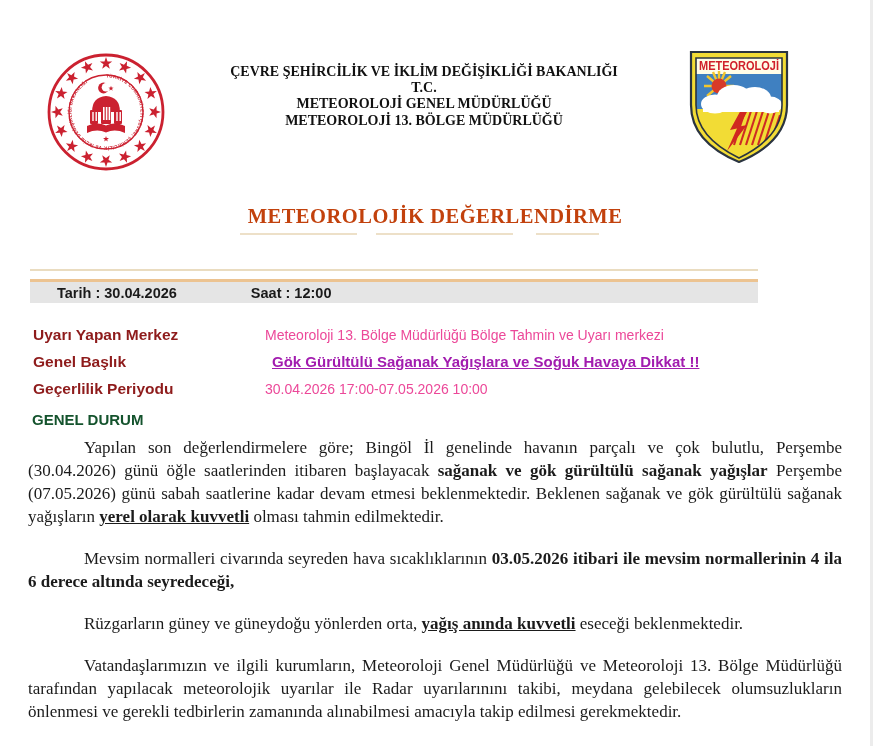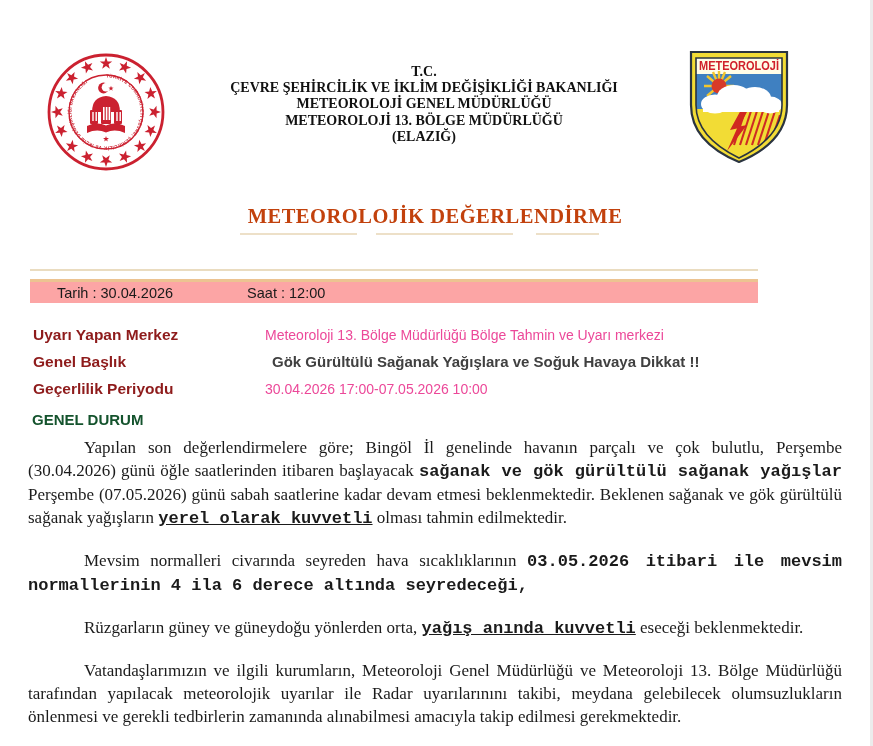--- a/index.html
+++ b/index.html
@@ -18,39 +18,39 @@
   .doc-title { margin-top:33px; text-align:center; font-family:"Liberation Serif", serif;
     font-weight:bold; font-size:20.5px; line-height:26px; letter-spacing:0.5px; color:#c2410c; }
   .title-rule { position:absolute; top:233px; height:2px; background:#EDE0C8; }
   .tr1 { left:240px; width:117px; }
   .tr2 { left:376px; width:137px; }
   .tr3 { left:536px; width:63px; }
 
   
   .info { margin-left:30px; width:728px; }
   .faint-rule { margin-top:40px; height:2px; background:#EADCC0; }
-  .date-bar { margin-top:8px; height:24px; background:#fca5a5; border-top:3px solid #ECC391;
+  .date-bar { margin-top:8px; height:24px; background:#e5e5e5; border-top:3px solid #ECC391;
     display:flex; align-items:center; font-family:"Liberation Sans", sans-serif;
-    font-weight:normal; font-size:14.5px; color:#1a1a1a; }
+    font-weight:bold; font-size:14.5px; color:#1a1a1a; }
   .date-bar .tarih { margin-left:27px; }
   .date-bar .saat { margin-left:74px; }
   .fields { margin-top:23px; }
   .field-row { display:flex; align-items:center; line-height:18px; margin-bottom:9px; }
   .field-label { width:235px; padding-left:3px; font-family:"Liberation Sans", sans-serif;
     font-weight:bold; font-size:15.5px; color:#8E1B1B; }
   .field-value { font-family:"Liberation Sans", sans-serif; font-size:14px; color:#ec4899; }
-  .field-value.alert { color:#404040; font-weight:bold; font-size:15px; padding-left:7px; }
+  .field-value.alert { color:#a21caf; font-weight:bold; font-size:15px; padding-left:7px;text-decoration:underline; }
 
   
   .genel-heading { margin:13px 0 0 32px; font-family:"Liberation Sans", sans-serif;
     font-weight:bold; font-size:15px; line-height:17px; color:#14532d; }
   .body-text { margin:8px 28px 0 28px; }
   .body-text p { font-family:"Liberation Serif", serif; font-size:17px; line-height:23px;
     text-align:justify; text-indent:56px; color:#1b1b1b; margin:0 0 19px 0; }
-  .b { font-weight:bold;font-family:Liberation Mono, monospace; }
+  .b { font-weight:bold; }
   .u { text-decoration:underline; }
 </style>
 </head>
 <body>
 
 <div class="page">
 
   <div class="header">
 
     <div class="emblem-wrap">
@@ -101,25 +101,24 @@
             <rect x="70.3" y="60" width="1.4" height="9" fill="#fff"></rect>
             <rect x="73.5" y="60" width="1.4" height="9" fill="#fff"></rect>
           </g>
           <path d="M41,74 Q51,69.5 60,73.5 Q69,69.5 79,74 L79,81 Q69,76.5 60,80.5 Q51,76.5 41,81 Z"></path>
           <use xlink:href="#st" href="#st" transform="translate(60 87) scale(0.62)"></use>
         </g>
       </svg>
     </div>
 
     <div class="header-center">
+      <div>ÇEVRE ŞEHİRCİLİK VE İKLİM DEĞİŞİKLİĞİ BAKANLIĞI</div>
       <div>T.C.</div>
-      <div>ÇEVRE ŞEHİRCİLİK VE İKLİM DEĞİŞİKLİĞİ BAKANLIĞI</div>
       <div>METEOROLOJİ GENEL MÜDÜRLÜĞÜ</div>
       <div>METEOROLOJİ 13. BÖLGE MÜDÜRLÜĞÜ</div>
-      <div>(ELAZIĞ)</div>
     </div>
 
     <div class="shield-wrap">
       <svg viewBox="0 0 104 118" width="104" height="118" xmlns="http://www.w3.org/2000/svg" xmlns:xlink="http://www.w3.org/1999/xlink">
         <defs>
           <clipPath id="shClip">
               <path d="M9,13 H95 V60 q0,32 -43,53 Q9,92 9,60 Z"></path>
             </clipPath>
         </defs>
         <path d="M4,7 H100 V60 q0,37 -48,57 Q4,97 4,60 Z" fill="#F2DC35" stroke="#2A3440" stroke-width="2.2"></path>

